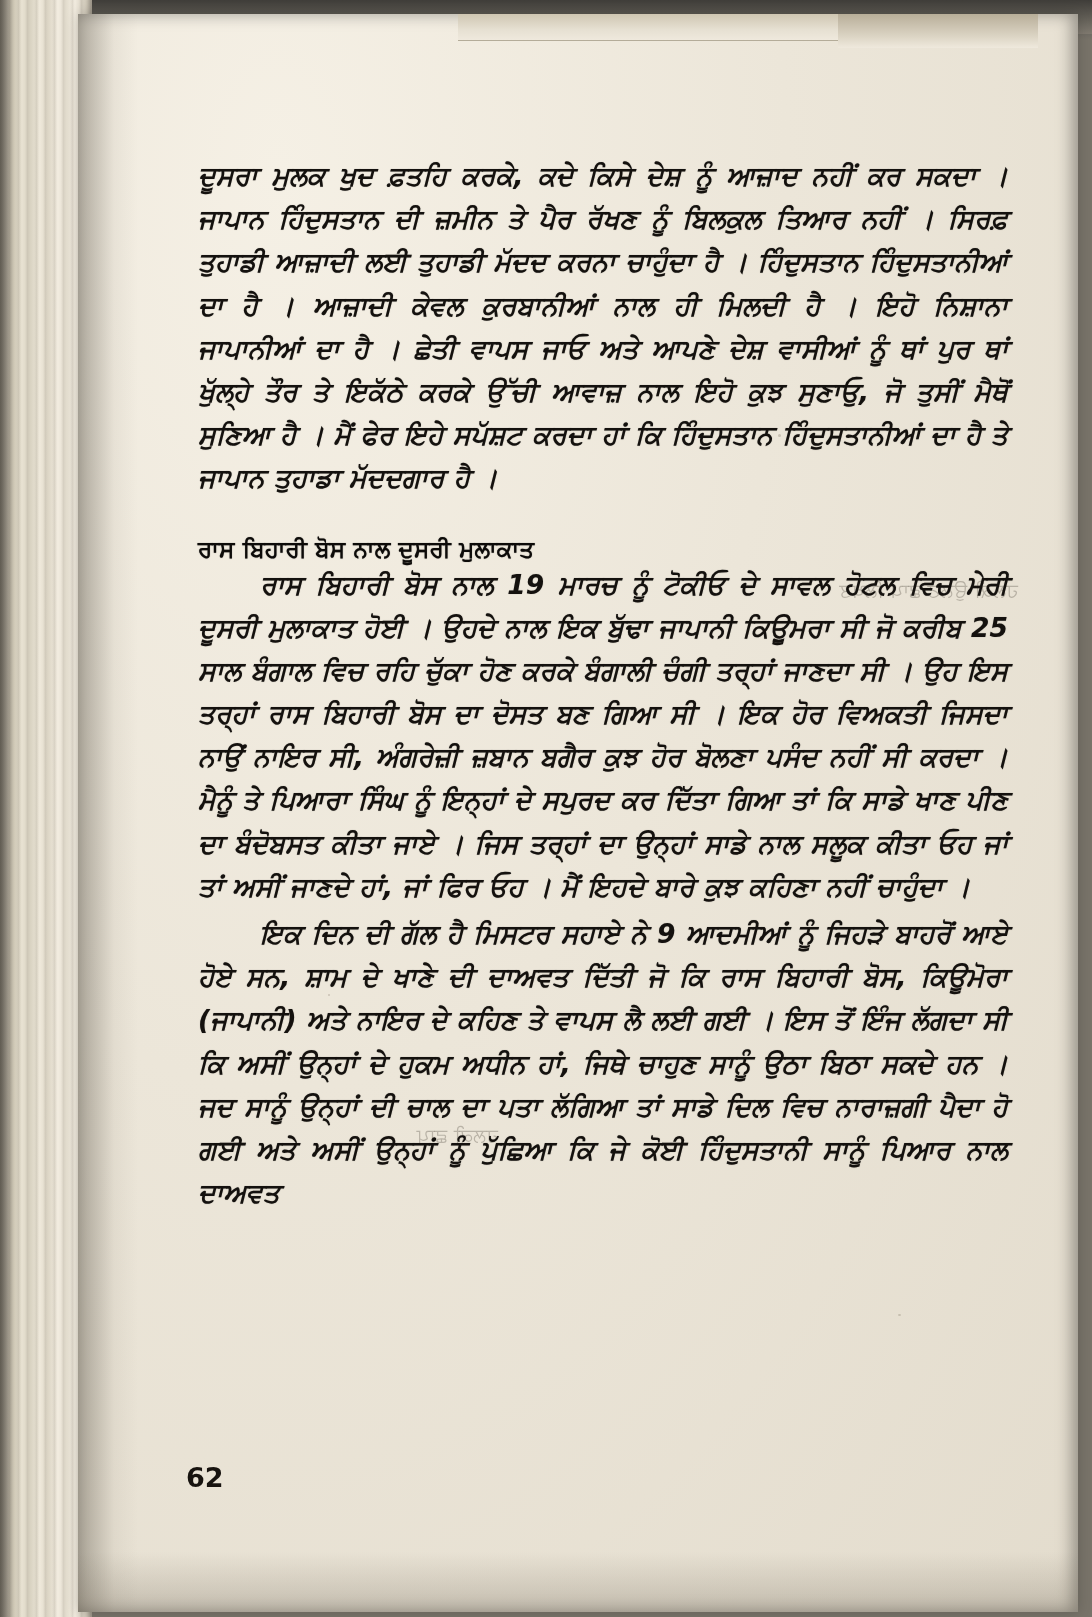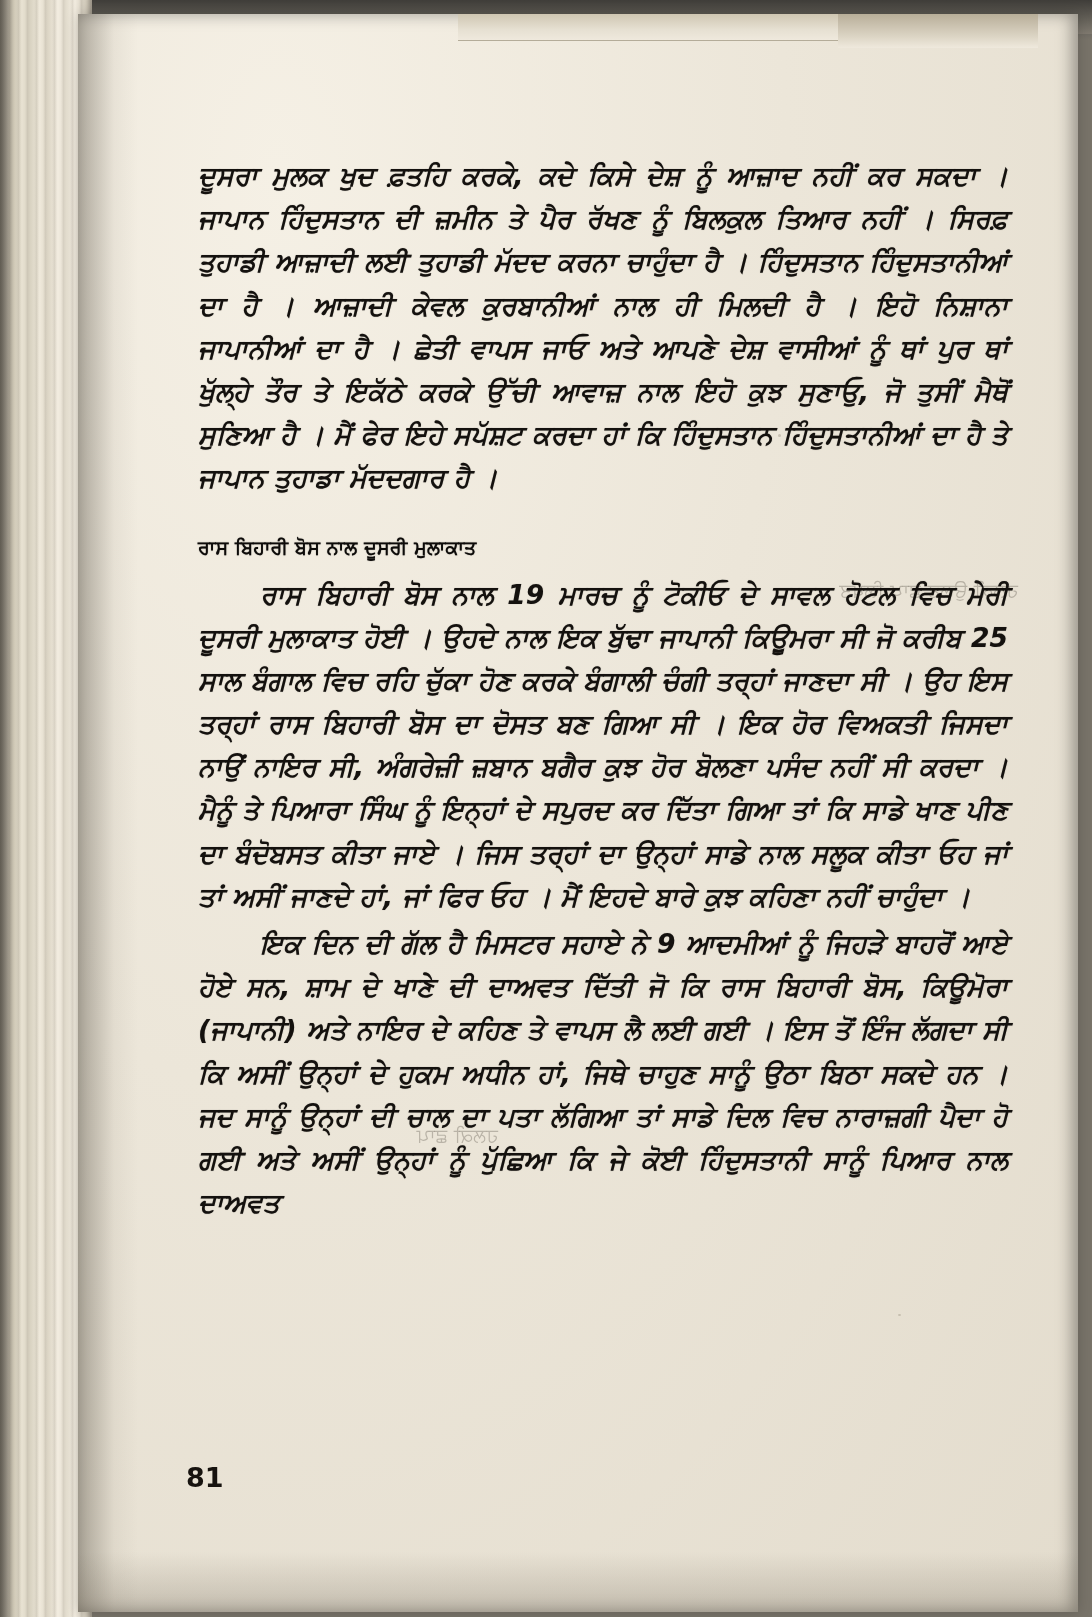--- a/index.html
+++ b/index.html
@@ -113,24 +113,24 @@
     text-shadow: 0 0 1px rgba(0,0,0,0.35);
     font-style: italic;
   }
   .para {
     margin: 0 0 4px 0;
   }
   .para.indent {
     text-indent: 62px;
   }
   .heading {
-    font-size: 19px;
+    font-size: 23px;
     font-weight: 800;
     color: #0d0b09;
-    margin: 36px 0 14px 0;
+    margin: 36px 0 0 0;
     letter-spacing: 0.2px;
     text-shadow: 0 0 1px rgba(0,0,0,0.5);
   }
   
   .bleed {
     position: absolute;
     left: 120px;
     width: 820px;
     color: rgba(70,64,54,0.30);
     font-size: 19px;
@@ -184,20 +184,20 @@
       <p class="body-text para">ਦੂਸਰਾ ਮੁਲਕ ਖੁਦ ਫ਼ਤਹਿ ਕਰਕੇ, ਕਦੇ ਕਿਸੇ ਦੇਸ਼ ਨੂੰ ਆਜ਼ਾਦ ਨਹੀਂ ਕਰ ਸਕਦਾ । ਜਾਪਾਨ ਹਿੰਦੁਸਤਾਨ ਦੀ ਜ਼ਮੀਨ ਤੇ ਪੈਰ ਰੱਖਣ ਨੂੰ ਬਿਲਕੁਲ ਤਿਆਰ ਨਹੀਂ । ਸਿਰਫ਼ ਤੁਹਾਡੀ ਆਜ਼ਾਦੀ ਲਈ ਤੁਹਾਡੀ ਮੱਦਦ ਕਰਨਾ ਚਾਹੁੰਦਾ ਹੈ । ਹਿੰਦੁਸਤਾਨ ਹਿੰਦੁਸਤਾਨੀਆਂ ਦਾ ਹੈ । ਆਜ਼ਾਦੀ ਕੇਵਲ ਕੁਰਬਾਨੀਆਂ ਨਾਲ ਹੀ ਮਿਲਦੀ ਹੈ । ਇਹੋ ਨਿਸ਼ਾਨਾ ਜਾਪਾਨੀਆਂ ਦਾ ਹੈ । ਛੇਤੀ ਵਾਪਸ ਜਾਓ ਅਤੇ ਆਪਣੇ ਦੇਸ਼ ਵਾਸੀਆਂ ਨੂੰ ਥਾਂ ਪੁਰ ਥਾਂ ਖੁੱਲ੍ਹੇ ਤੌਰ ਤੇ ਇਕੱਠੇ ਕਰਕੇ ਉੱਚੀ ਆਵਾਜ਼ ਨਾਲ ਇਹੋ ਕੁਝ ਸੁਣਾਓੁ, ਜੋ ਤੁਸੀਂ ਮੈਥੋਂ ਸੁਣਿਆ ਹੈ । ਮੈਂ ਫੇਰ ਇਹੇ ਸਪੱਸ਼ਟ ਕਰਦਾ ਹਾਂ ਕਿ ਹਿੰਦੁਸਤਾਨ ਹਿੰਦੁਸਤਾਨੀਆਂ ਦਾ ਹੈ ਤੇ ਜਾਪਾਨ ਤੁਹਾਡਾ ਮੱਦਦਗਾਰ ਹੈ ।</p>
 
       <h2 class="heading">ਰਾਸ ਬਿਹਾਰੀ ਬੋਸ ਨਾਲ ਦੂਸਰੀ ਮੁਲਾਕਾਤ</h2>
 
       <p class="body-text para indent">ਰਾਸ ਬਿਹਾਰੀ ਬੋਸ ਨਾਲ 19 ਮਾਰਚ ਨੂੰ ਟੋਕੀਓ ਦੇ ਸਾਵਲ ਹੋਟਲ ਵਿਚ ਮੇਰੀ ਦੂਸਰੀ ਮੁਲਾਕਾਤ ਹੋਈ । ਉਹਦੇ ਨਾਲ ਇਕ ਬੁੱਢਾ ਜਾਪਾਨੀ ਕਿਉੂਮਰਾ ਸੀ ਜੋ ਕਰੀਬ 25 ਸਾਲ ਬੰਗਾਲ ਵਿਚ ਰਹਿ ਚੁੱਕਾ ਹੋਣ ਕਰਕੇ ਬੰਗਾਲੀ ਚੰਗੀ ਤਰ੍ਹਾਂ ਜਾਣਦਾ ਸੀ । ਉਹ ਇਸ ਤਰ੍ਹਾਂ ਰਾਸ ਬਿਹਾਰੀ ਬੋਸ ਦਾ ਦੋਸਤ ਬਣ ਗਿਆ ਸੀ । ਇਕ ਹੋਰ ਵਿਅਕਤੀ ਜਿਸਦਾ ਨਾਉਂ ਨਾਇਰ ਸੀ, ਅੰਗਰੇਜ਼ੀ ਜ਼ਬਾਨ ਬਗੈਰ ਕੁਝ ਹੋਰ ਬੋਲਣਾ ਪਸੰਦ ਨਹੀਂ ਸੀ ਕਰਦਾ । ਮੈਨੂੰ ਤੇ ਪਿਆਰਾ ਸਿੰਘ ਨੂੰ ਇਨ੍ਹਾਂ ਦੇ ਸਪੁਰਦ ਕਰ ਦਿੱਤਾ ਗਿਆ ਤਾਂ ਕਿ ਸਾਡੇ ਖਾਣ ਪੀਣ ਦਾ ਬੰਦੋਬਸਤ ਕੀਤਾ ਜਾਏ । ਜਿਸ ਤਰ੍ਹਾਂ ਦਾ ਉਨ੍ਹਾਂ ਸਾਡੇ ਨਾਲ ਸਲੂਕ ਕੀਤਾ ਓਹ ਜਾਂ ਤਾਂ ਅਸੀਂ ਜਾਣਦੇ ਹਾਂ, ਜਾਂ ਫਿਰ ਓਹ । ਮੈਂ ਇਹਦੇ ਬਾਰੇ ਕੁਝ ਕਹਿਣਾ ਨਹੀਂ ਚਾਹੁੰਦਾ ।</p>
 
       <p class="body-text para indent">ਇਕ ਦਿਨ ਦੀ ਗੱਲ ਹੈ ਮਿਸਟਰ ਸਹਾਏ ਨੇ 9 ਆਦਮੀਆਂ ਨੂੰ ਜਿਹੜੇ ਬਾਹਰੋਂ ਆਏ ਹੋਏ ਸਨ, ਸ਼ਾਮ ਦੇ ਖਾਣੇ ਦੀ ਦਾਅਵਤ ਦਿੱਤੀ ਜੋ ਕਿ ਰਾਸ ਬਿਹਾਰੀ ਬੋਸ, ਕਿਊਮੋਰਾ (ਜਾਪਾਨੀ) ਅਤੇ ਨਾਇਰ ਦੇ ਕਹਿਣ ਤੇ ਵਾਪਸ ਲੈ ਲਈ ਗਈ । ਇਸ ਤੋਂ ਇੰਜ ਲੱਗਦਾ ਸੀ ਕਿ ਅਸੀਂ ਉਨ੍ਹਾਂ ਦੇ ਹੁਕਮ ਅਧੀਨ ਹਾਂ, ਜਿਥੇ ਚਾਹੁਣ ਸਾਨੂੰ ਉਠਾ ਬਿਠਾ ਸਕਦੇ ਹਨ । ਜਦ ਸਾਨੂੰ ਉਨ੍ਹਾਂ ਦੀ ਚਾਲ ਦਾ ਪਤਾ ਲੱਗਿਆ ਤਾਂ ਸਾਡੇ ਦਿਲ ਵਿਚ ਨਾਰਾਜ਼ਗੀ ਪੈਦਾ ਹੋ ਗਈ ਅਤੇ ਅਸੀਂ ਉਨ੍ਹਾਂ ਨੂੰ ਪੁੱਛਿਆ ਕਿ ਜੇ ਕੋਈ ਹਿੰਦੁਸਤਾਨੀ ਸਾਨੂੰ ਪਿਆਰ ਨਾਲ ਦਾਅਵਤ</p>
 
     </div>
 
-    <div class="page-number">81</div>
+    <div class="page-number">62</div>
 
     <div class="speckle" style="top:420px;left:700px;width:3px;height:3px;"></div>
     <div class="speckle" style="top:980px;left:250px;width:2px;height:2px;"></div>
     <div class="speckle" style="top:1300px;left:820px;width:3px;height:2px;"></div>
   </div>
 
 </div>
 
 </body></html>

